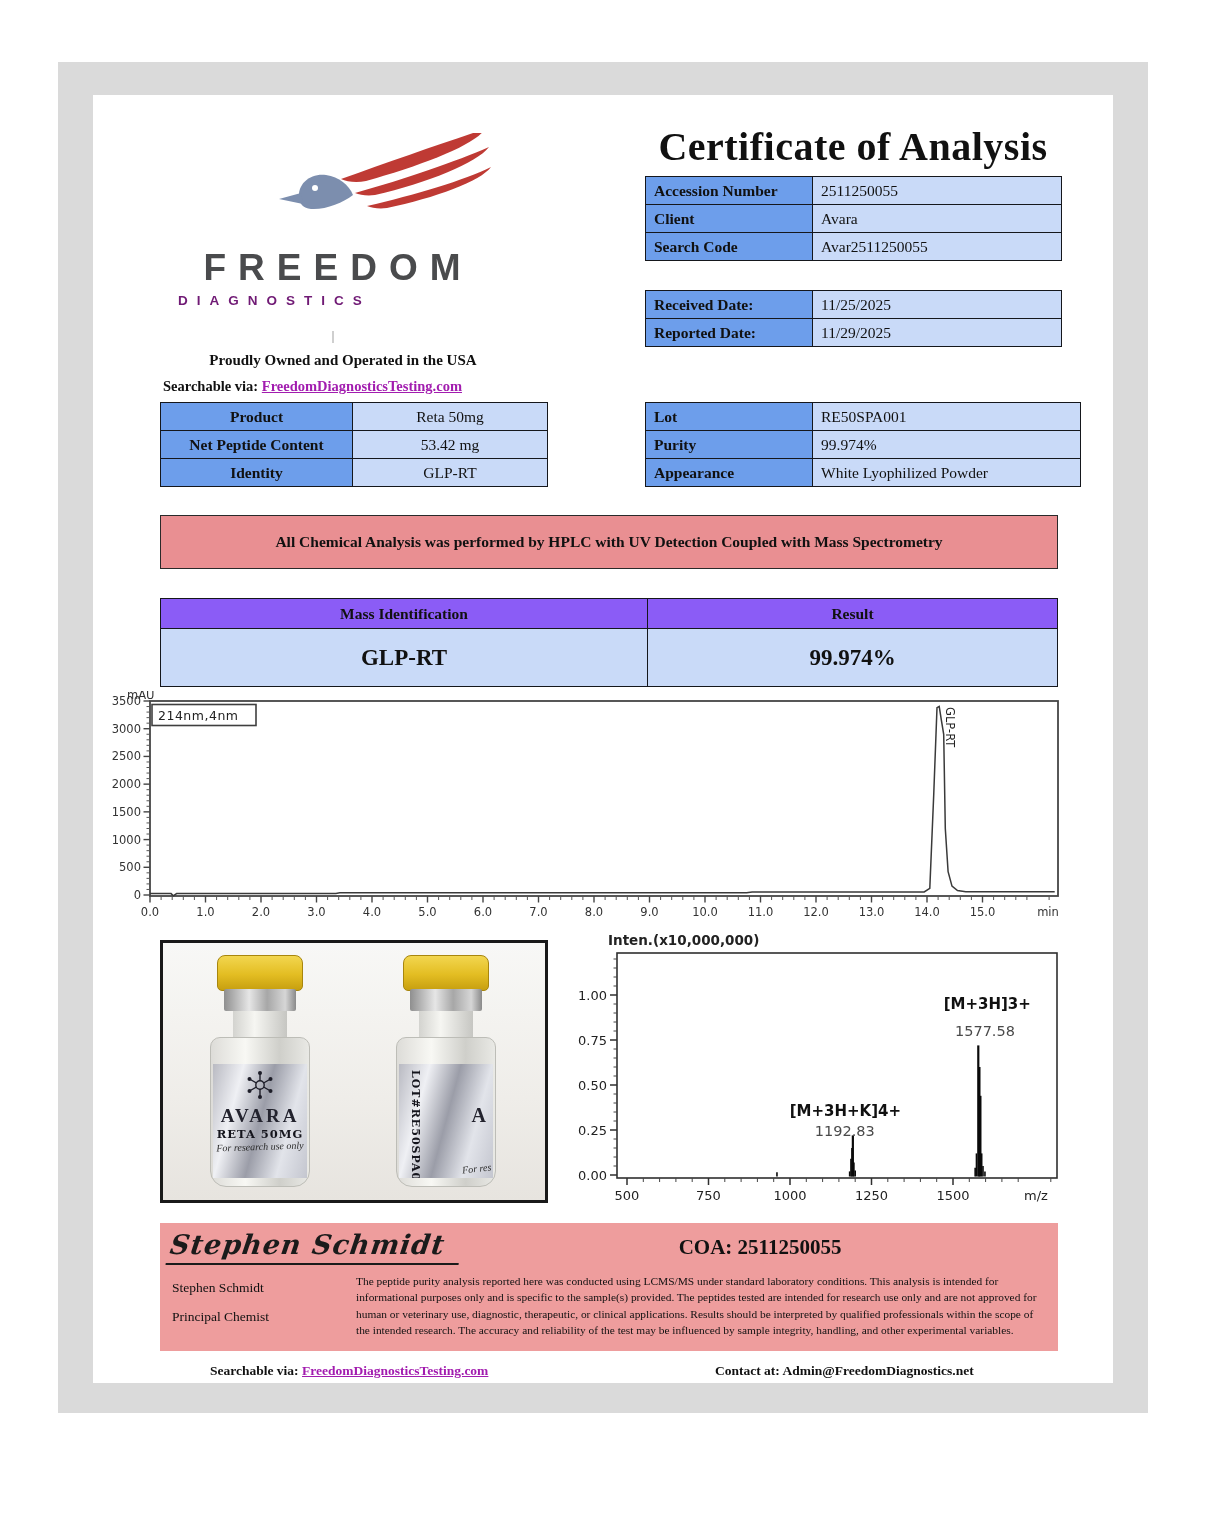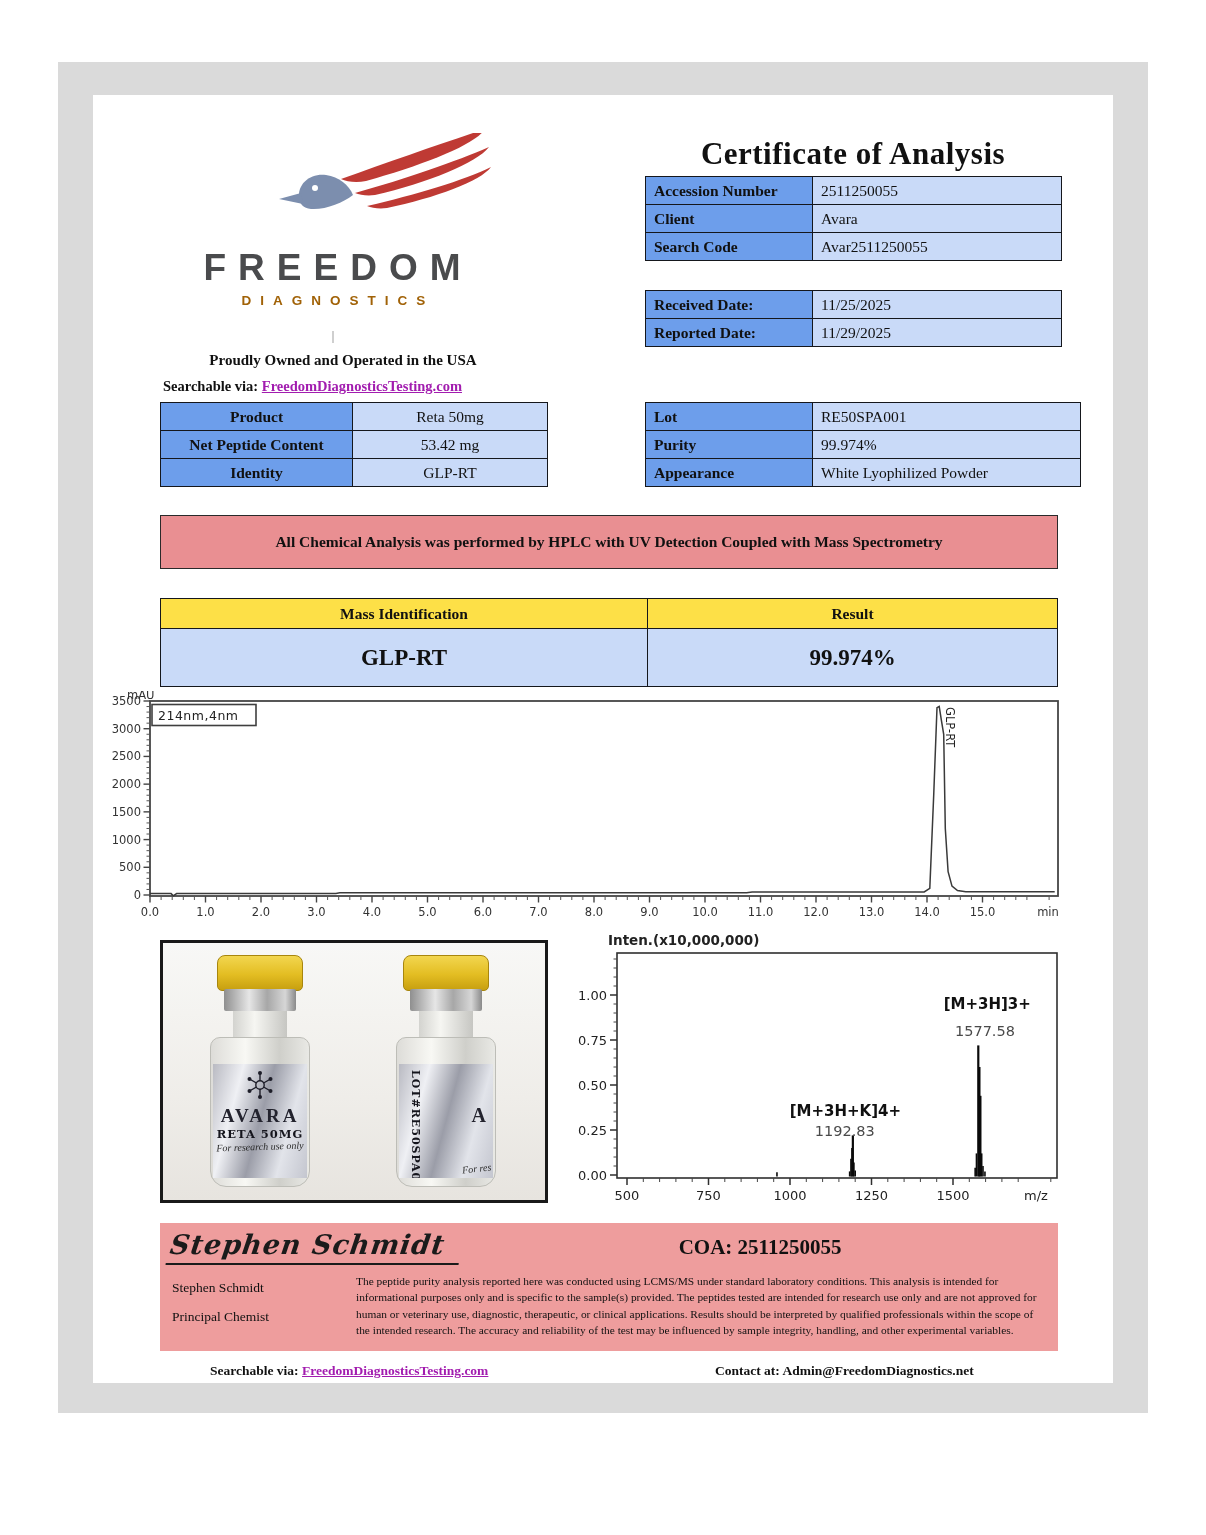--- a/index.html
+++ b/index.html
@@ -5,41 +5,41 @@
   * { margin:0; padding:0; box-sizing:border-box; }
   body { width:1206px; height:1535px; position:relative; background:#fff;
          font-family:"Liberation Serif", serif; color:#111; }
   .frame { position:absolute; left:58px; top:62px; width:1090px; height:1351px; background:#dadada; }
   .sheet { position:absolute; left:93px; top:95px; width:1020px; height:1288px; background:#fff; }
   .abs { position:absolute; }
 
   
   .brand-word { font-family:"Liberation Sans", sans-serif; font-weight:700; color:#4a4b4d;
                 font-size:37px; letter-spacing:12px; text-align:center; }
-  .brand-sub  { font-family:"Liberation Sans", sans-serif; font-weight:700; color:#a16207;
-                font-size:13.5px; letter-spacing:9px; text-align:center; }
+  .brand-sub  { font-family:"Liberation Sans", sans-serif; font-weight:700; color:#701a75;
+                font-size:13.5px; letter-spacing:9px; }
   .logo-tick { width:2px; height:12px; background:#cfcfcf; }
   .tagline { font-weight:700; font-size:15px; text-align:center; }
   .search-line { font-weight:700; font-size:14.5px; }
   a.doc-link { color:#a21caf; text-decoration:underline; font-weight:700; }
 
-  .page-title { font-weight:700; font-size:31px; text-align:center; letter-spacing:0.5px;margin-top:13px; }
+  .page-title { font-weight:700; font-size:40px; text-align:center; letter-spacing:0.5px; }
 
   
   table.kv { border-collapse:collapse; table-layout:fixed; }
   table.kv td { border:1.8px solid #15171c; padding:2px 8px; font-size:15.5px; height:28px; vertical-align:middle; }
   table.kv td.k { background:#6d9eeb; font-weight:700; }
   table.kv td.v { background:#c9daf8; }
 
   .banner { background:#e98f92; border:1.8px solid #2a2a2a; display:flex; align-items:center; justify-content:center; }
   .banner span { font-weight:700; font-size:15.5px; text-align:center; }
 
   table.mass { border-collapse:collapse; table-layout:fixed; width:898px; }
   table.mass td { border:1.8px solid #15171c; text-align:center; vertical-align:middle; }
-  table.mass tr.h td { background:#fde047; font-weight:700; font-size:15.5px; height:30px; }
+  table.mass tr.h td { background:#8b5cf6; font-weight:700; font-size:15.5px; height:30px; }
   table.mass tr.d td { background:#c9daf8; font-weight:700; font-size:23px; height:58px; }
 
   
   .photo { border:3px solid #191919; background:linear-gradient(180deg,#f8f8f6 0%,#efede9 60%,#e7e4df 100%); overflow:hidden; }
   .vial { position:absolute; width:130px; top:12px; height:238px; }
   .cap { width:86px; height:36px; margin:0 auto; border-radius:8px 8px 5px 5px;
          background:linear-gradient(180deg,#f2d64f 0%,#e3bd22 55%,#c79f10 100%); border:1px solid #a8860d; }
   .crimp { width:72px; height:22px; margin:-2px auto 0;
            background:linear-gradient(90deg,#8f8f8f,#e6e6e6 35%,#a7a7a7 60%,#d6d6d6 85%,#8a8a8a); border-radius:2px; }
   .neck { width:54px; height:26px; margin:0 auto;

